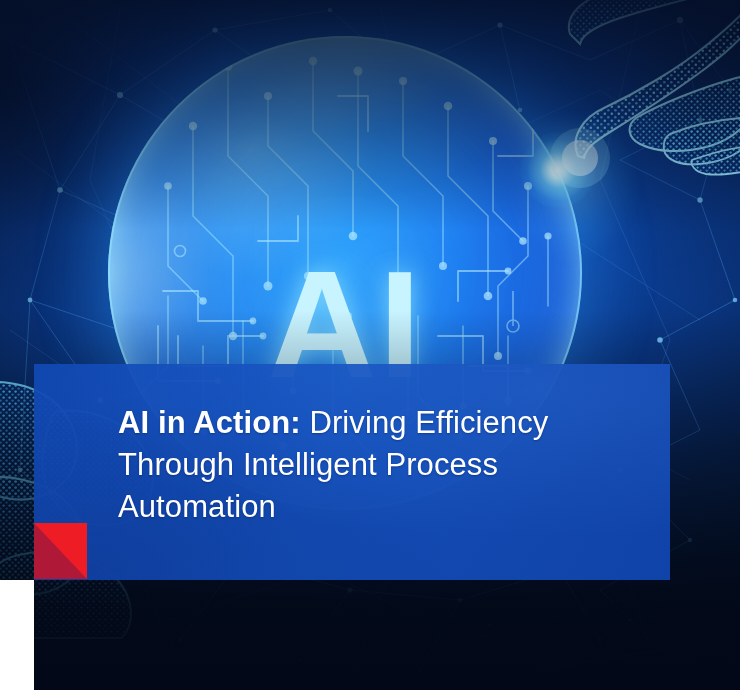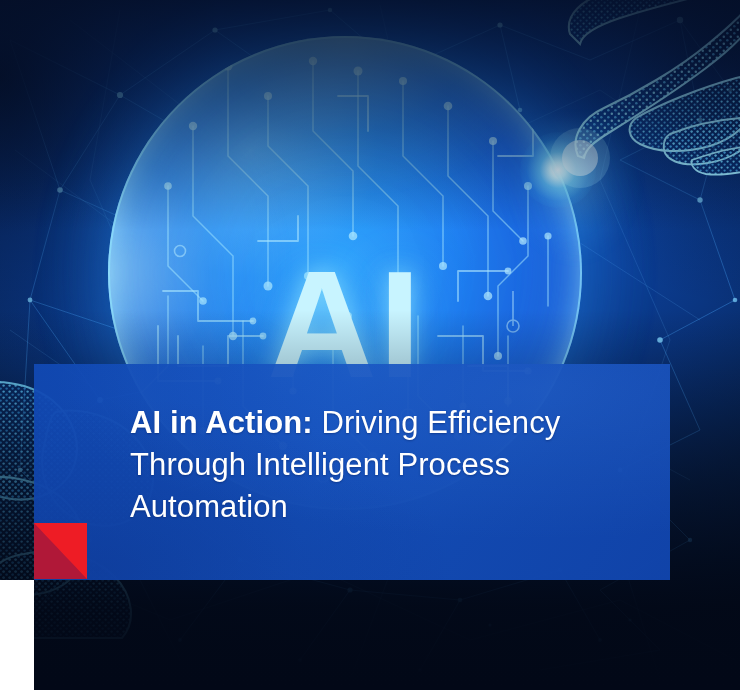--- a/index.html
+++ b/index.html
@@ -125,21 +125,21 @@
     overflow:hidden;
   }
   .panel-sheen{
     position:absolute; inset:0;
     background:
       radial-gradient(130% 120% at 78% 12%, rgba(90,165,255,.14) 0%, rgba(0,0,0,0) 58%),
       radial-gradient(90% 130% at 10% 95%, rgba(10,40,120,.3) 0%, rgba(0,0,0,0) 62%);
   }
   .panel-text{
     position:absolute;
-    left:96px; top:38px;
+    left:84px; top:38px;
     width:530px;
     color:#ffffff;
     font-size:31px;
     line-height:42px;
     font-weight:400;
     letter-spacing:.1px;
     text-shadow:0 1px 2px rgba(0,20,70,.35);
   }
   .panel-text .bold{font-weight:700;}
 

